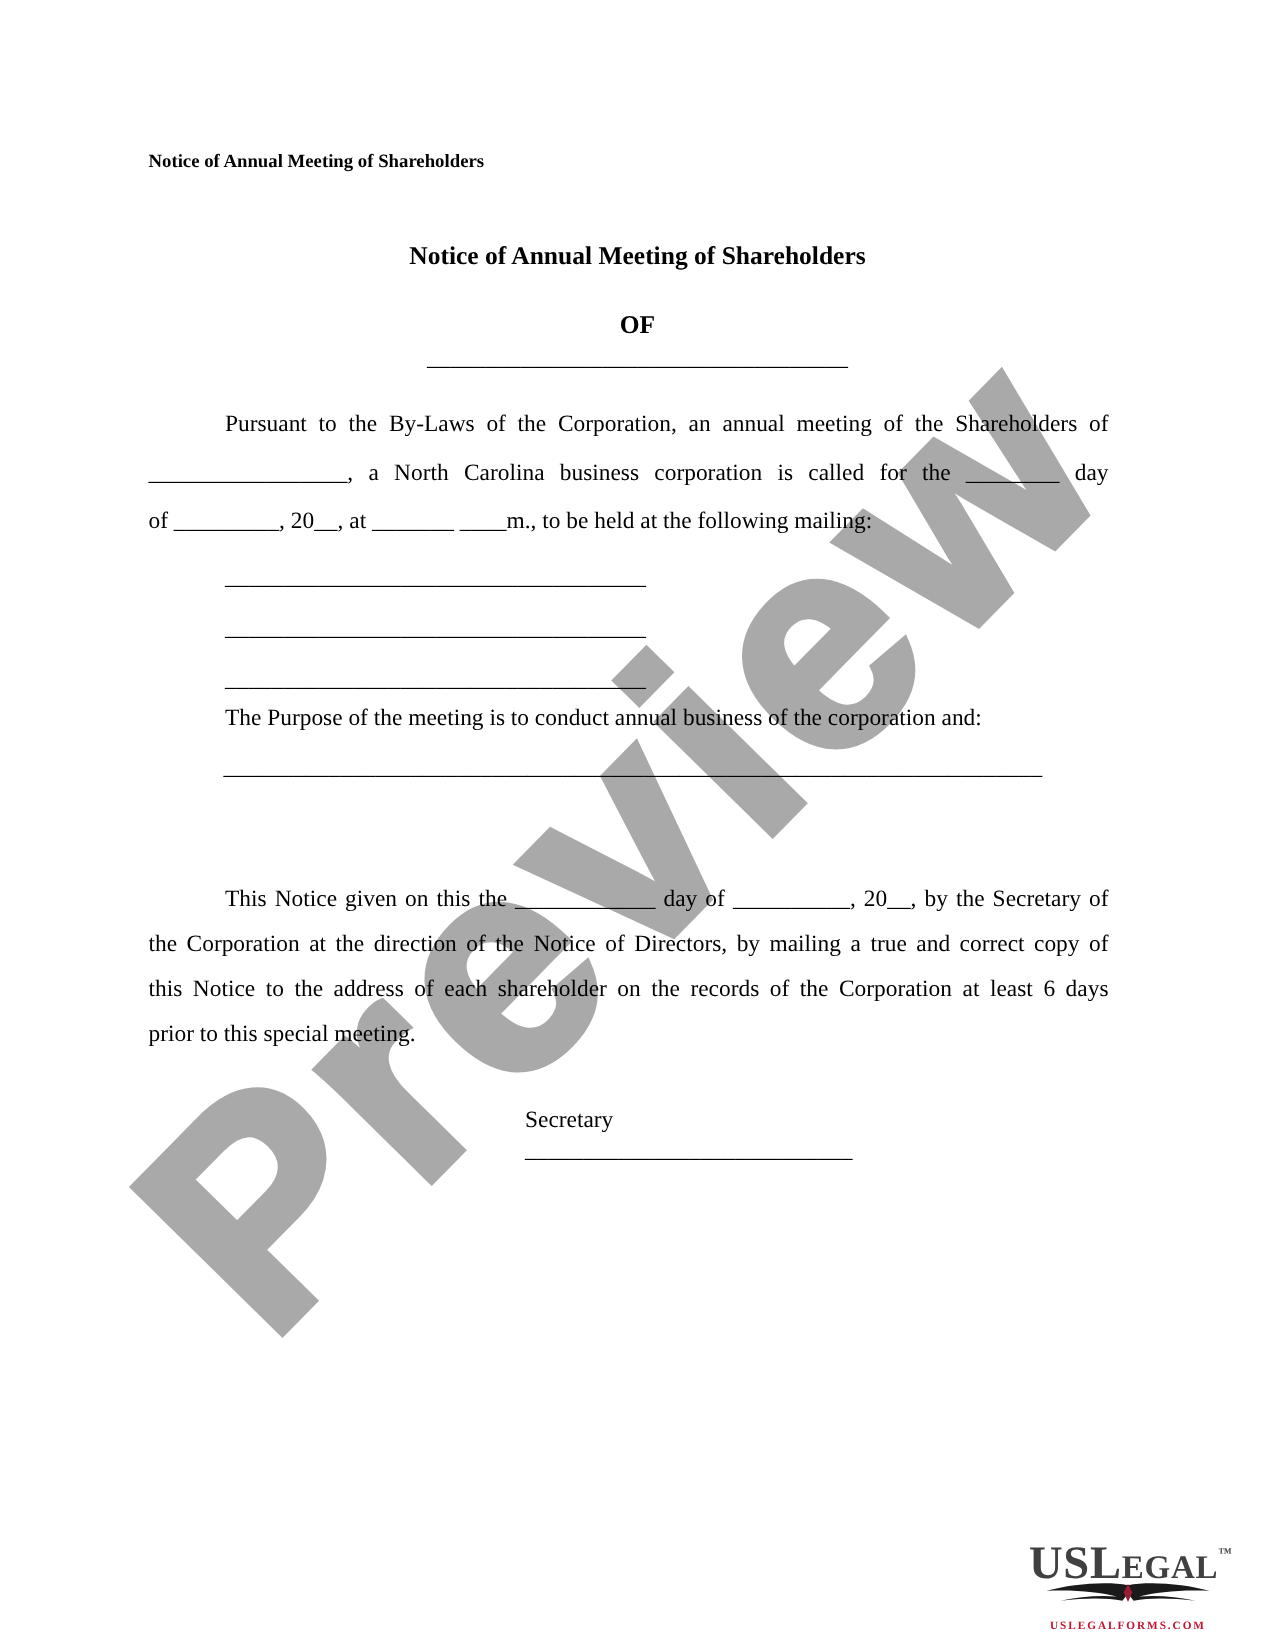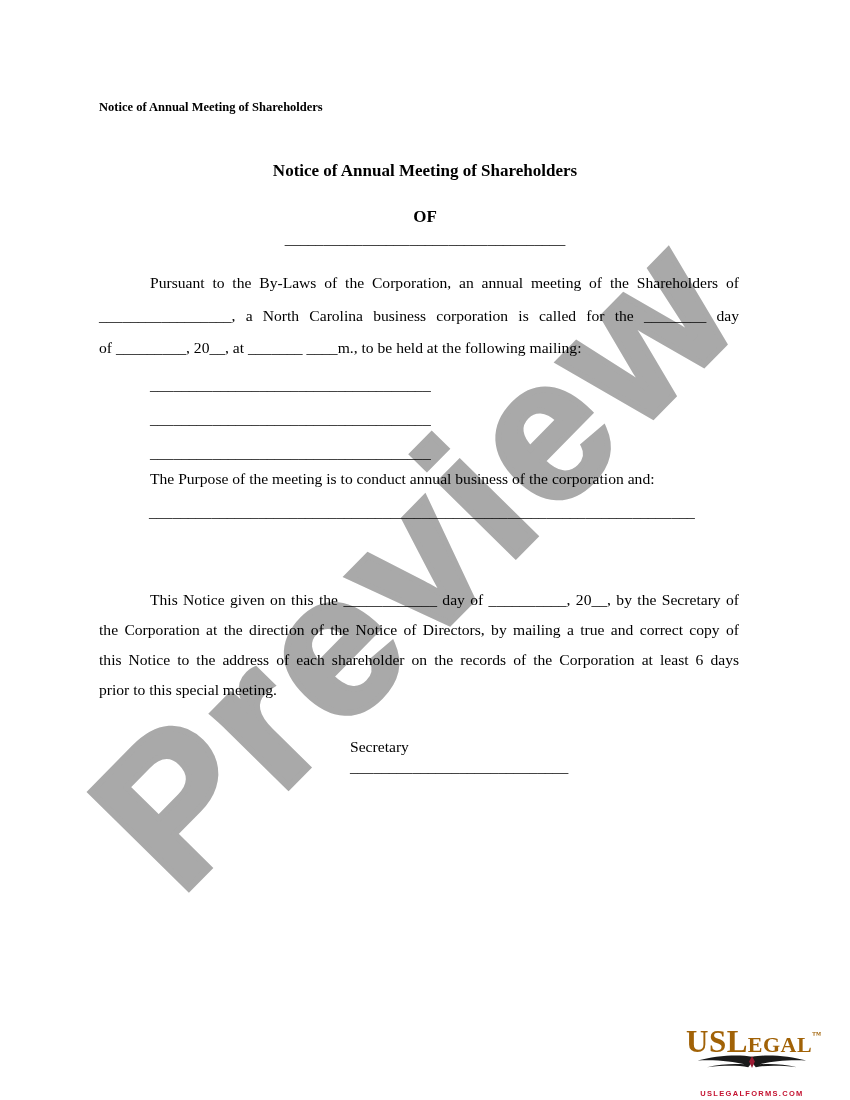--- a/index.html
+++ b/index.html
@@ -63,36 +63,36 @@
   .logo {
     position: absolute; left: 686px; top: 1020px; width: 132px;
     text-align: center; z-index: 2; line-height: normal;
   }
   .logo-word {
     font-family: "Liberation Serif", serif;
     font-variant: small-caps;
     font-weight: bold;
     font-size: 31px;
     line-height: 30px;
-    color: #a16207;
+    color: #404040;
     letter-spacing: 0.5px;
     white-space: nowrap;
   }
   .logo-tm {
     font-size: 9px; font-variant: normal;
     vertical-align: 14px; letter-spacing: 0;
   }
   .eagle { display: block; margin: -3px auto 0 auto; }
   .logo-site {
-    font-family: Liberation Sans, sans-serif;
+    font-family: Liberation Serif, serif;
     font-weight: bold;
     font-size: 7.5px;
     letter-spacing: 1.3px;
     color: #c41230;
-    margin-top: 20px;
+    margin-top: 10px;
     white-space: nowrap;
   }
 </style>
 </head>
 <body>
 
 <div class="page">
 
   <div class="watermark">Preview</div>
 

